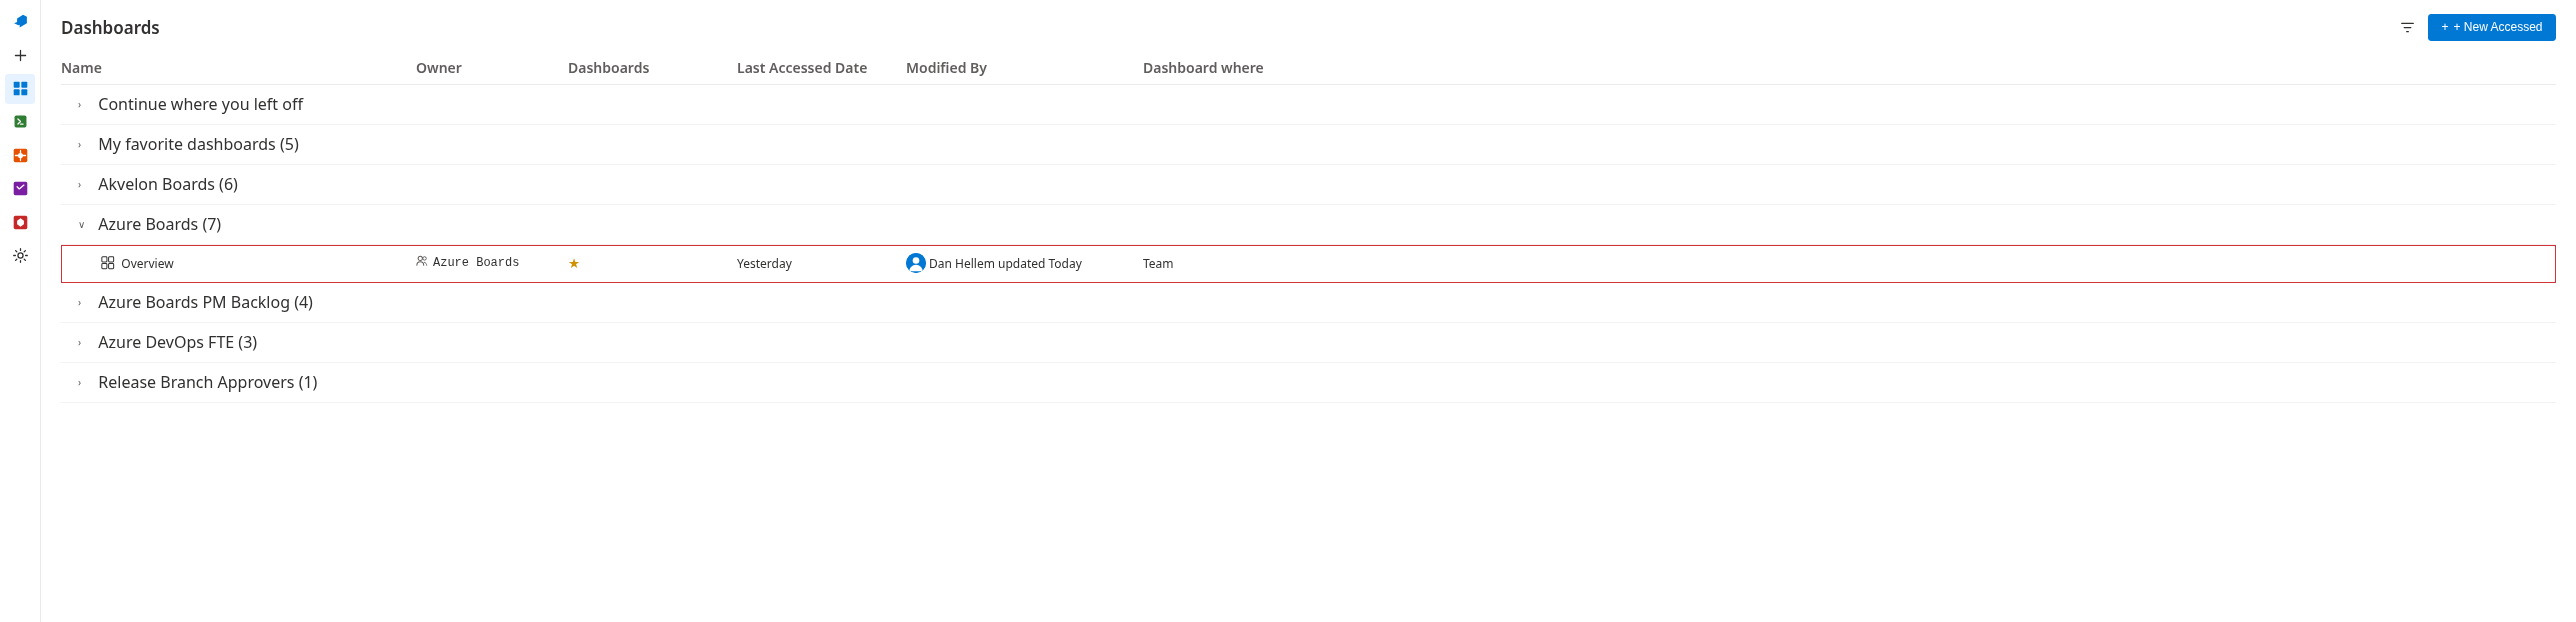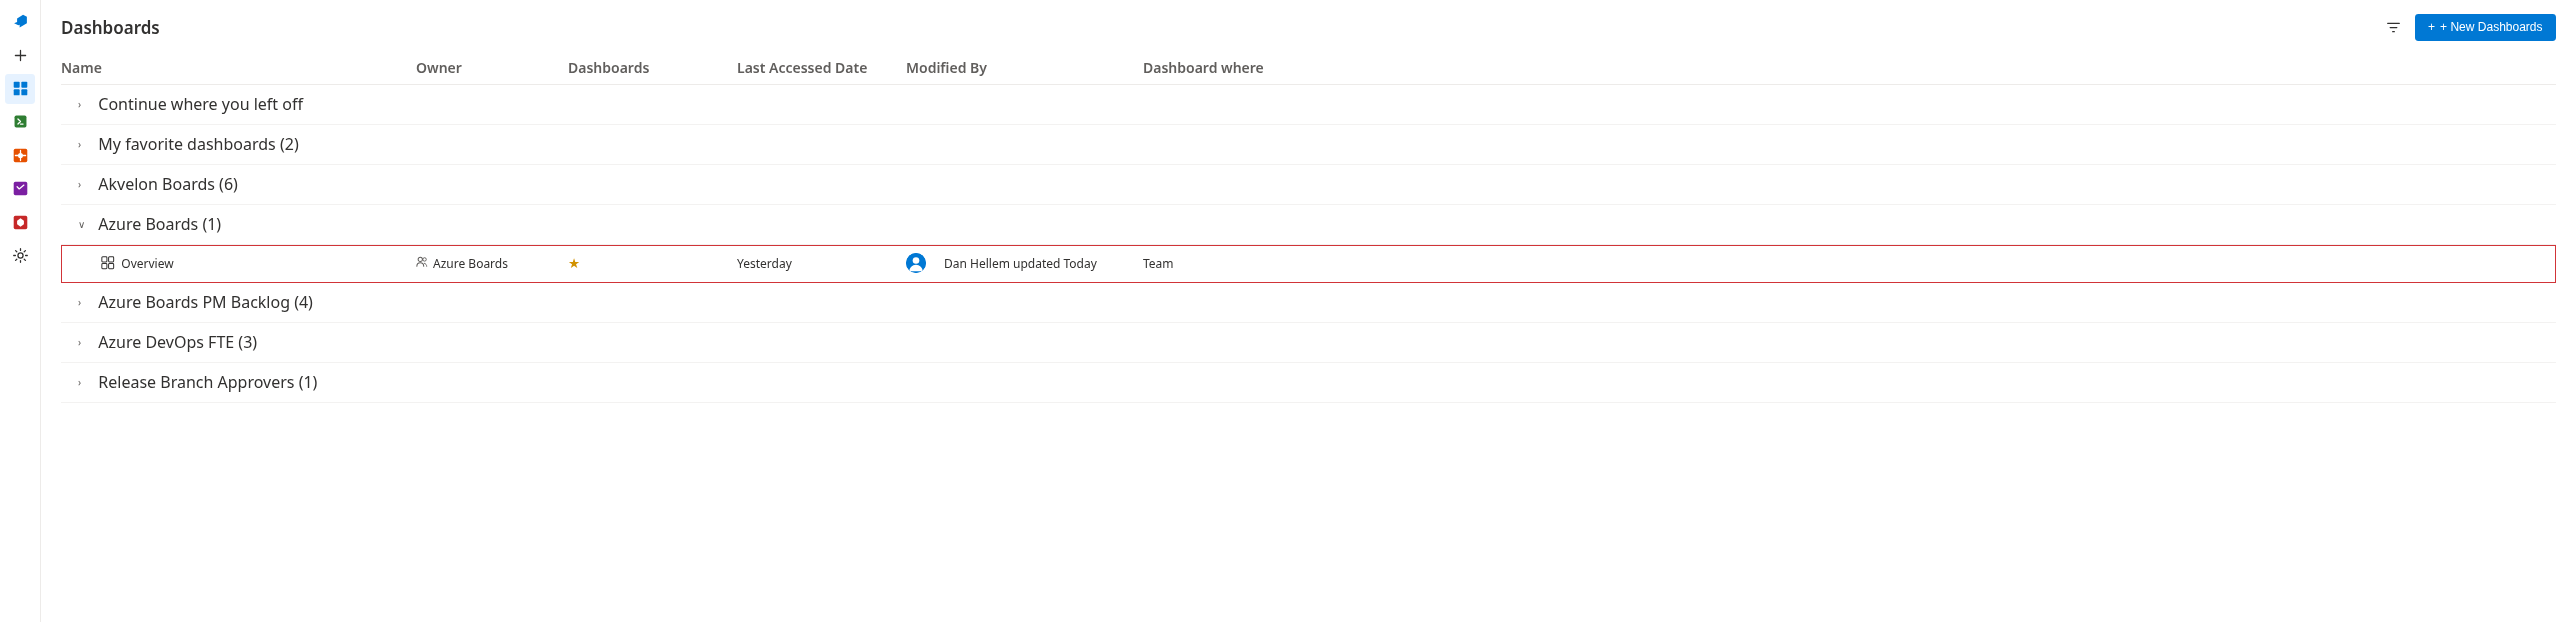--- a/index.html
+++ b/index.html
@@ -138,29 +138,30 @@
     }
     .star {
       color: #d29200;
       font-size: 13.5px;
     }
     .owner-cell {
       display: flex;
       align-items: center;
       gap: 5px;
       color: #323130;
+      font-family: Liberation Mono, monospace;
     }
     .owner-icon {
       color: #605e5c;
       font-size: 12px;
     }
     .modified-cell {
       display: flex;
       align-items: center;
-      gap: 18px;
+      gap: 3px;
       color: #323130;
     }
     .avatar {
       width: 20px;
       height: 20px;
       border-radius: 50%;
       background: #0078d4;
       display: flex;
       align-items: center;
       justify-content: center;
@@ -255,21 +256,21 @@
   <div class="header">
     <h1 class="header-title">Dashboards</h1>
     <div class="header-actions">
       <button class="filter-btn" title="Filter">
         <svg width="15" height="15" viewBox="0 0 18 18" fill="none">
           <path d="M2 4h14M5 9h8M8 14h2" stroke="#323130" stroke-width="1.5" stroke-linecap="round"></path>
         </svg>
       </button>
       <button class="new-dashboard-btn">
         <span>+</span>
-        <span>+ New Dashboards</span>
+        <span>+ New Accessed</span>
       </button>
     </div>
   </div>
 
   <div class="table-container">
     <div class="table-header">
       <div>Name</div>
       <div>Owner</div>
       <div>Dashboards</div>
       <div>Last Accessed Date</div>
@@ -285,21 +286,21 @@
       <div></div>
         <div></div>
         <div></div>
         <div></div>
         <div></div>
     </div>
 
     <div class="table-row group-row">
       <div class="row-name indent-1">
         <span class="chevron">›</span>
-        <span class="label">My favorite dashboards (2)</span>
+        <span class="label">My favorite dashboards (5)</span>
       </div>
       <div></div>
         <div></div>
         <div></div>
         <div></div>
         <div></div>
     </div>
 
     <div class="table-row group-row">
       <div class="row-name indent-1">
@@ -309,21 +310,21 @@
       <div></div>
         <div></div>
         <div></div>
         <div></div>
         <div></div>
     </div>
 
     <div class="table-row group-row">
       <div class="row-name indent-1">
         <span class="chevron">∨</span>
-        <span class="label">Azure Boards (1)</span>
+        <span class="label">Azure Boards (7)</span>
       </div>
       <div></div>
         <div></div>
         <div></div>
         <div></div>
         <div></div>
     </div>
 
     <div class="table-row highlighted-row">
       <div class="row-name indent-2">

